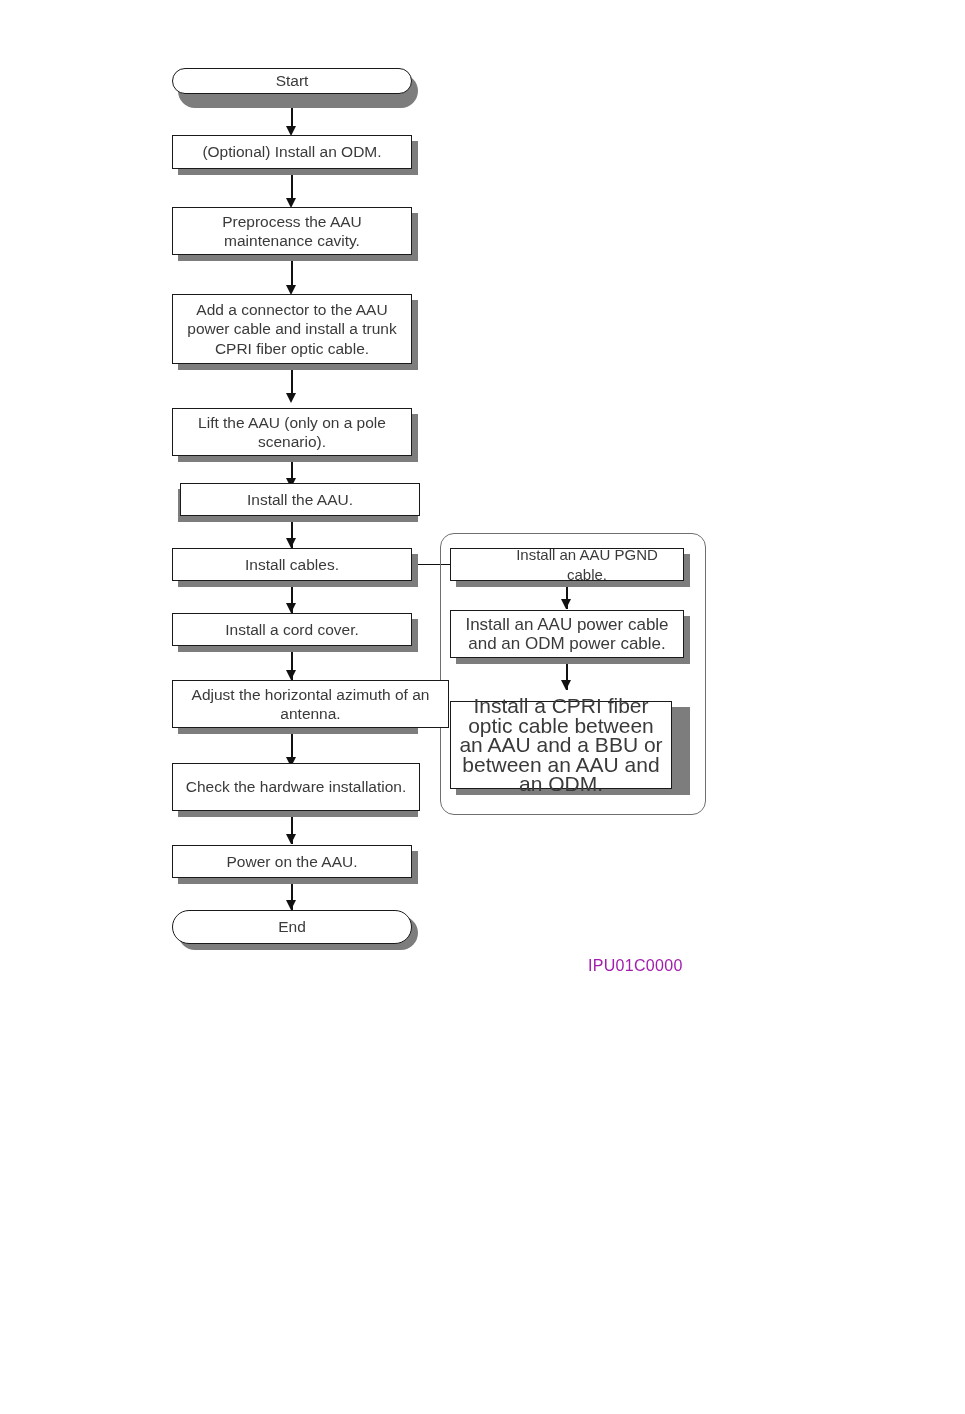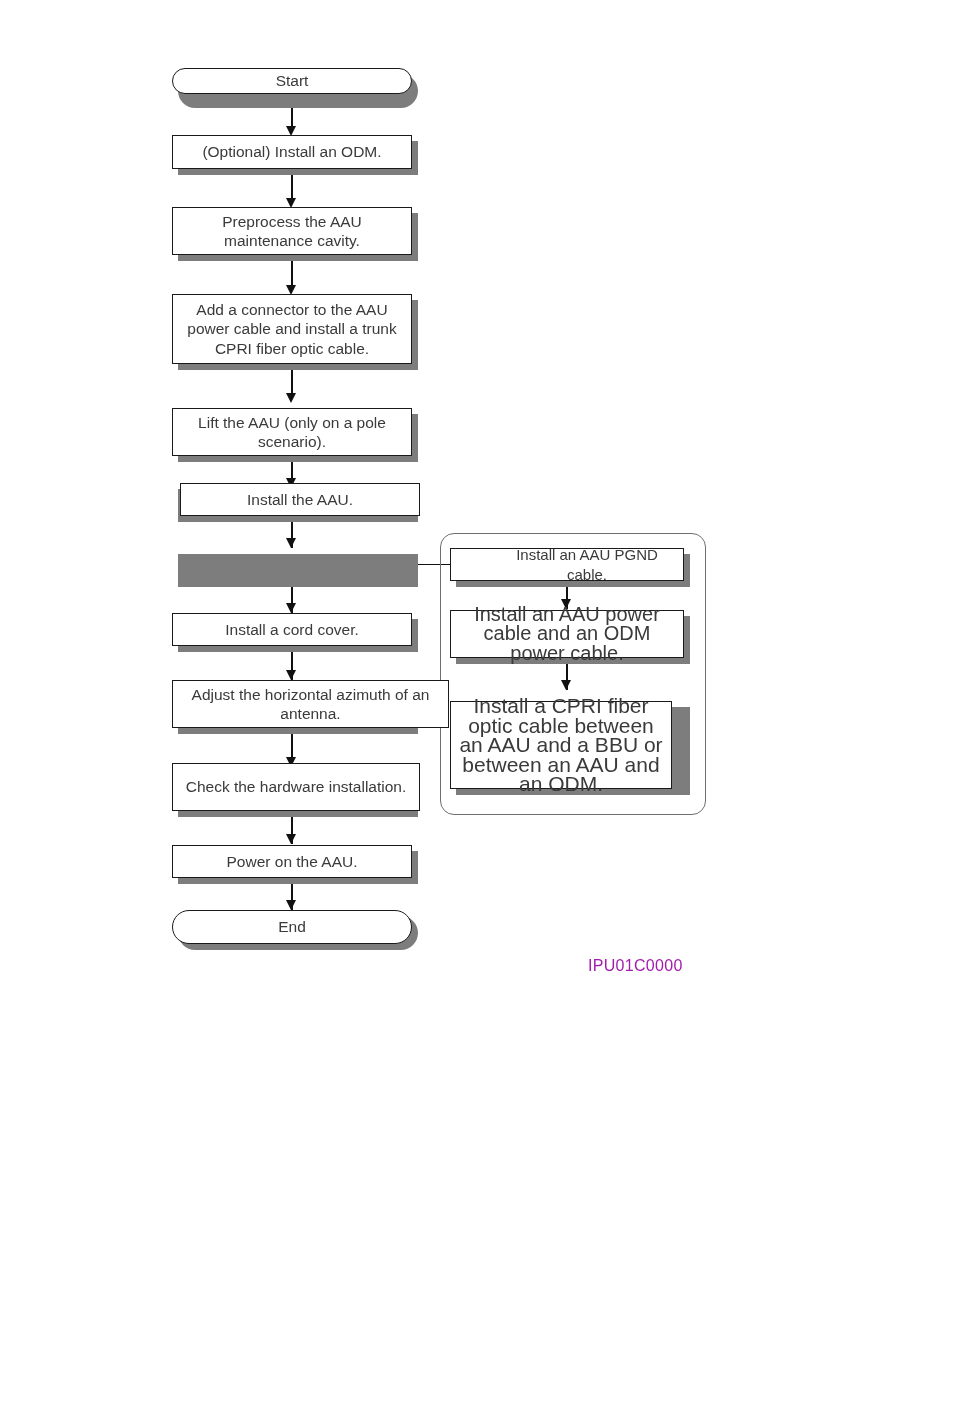--- a/index.html
+++ b/index.html
@@ -148,20 +148,23 @@
 
   <div class="shadow" style="left:178px; top:489px; width:240px; height:33px;"></div>
   <div class="node" style="left:172px; top:483px; width:240px; height:33px;margin-left:8px;">
     <span>Install the AAU.</span>
   </div>
 
   <div class="vline" style="left:291px; top:516px; height:32px;"></div>
   <div class="arrowhead" style="left:286.3px; top:538px;"></div>
 
   <div class="shadow" style="left:178px; top:554px; width:240px; height:33px;"></div>
+  <div class="node" style="left:172px; top:548px; width:240px; height:33px;">
+    <span>Install cables.</span>
+  </div>
 
   <div class="hline" style="left:412px; top:563.5px; width:46px;"></div>
 
   <div class="vline" style="left:291px; top:581px; height:32px;"></div>
   <div class="arrowhead" style="left:286.3px; top:603px;"></div>
 
   <div class="shadow" style="left:178px; top:619px; width:240px; height:33px;"></div>
   <div class="node" style="left:172px; top:613px; width:240px; height:33px;justify-content:flex-end;">
     <span>Install a cord cover.</span>
   </div>
@@ -202,21 +205,21 @@
 
   <div class="shadow" style="left:456px; top:554px; width:234px; height:33px;"></div>
   <div class="node" style="left:450px; top:548px; width:234px; height:33px; font-size:15px;padding-left:46px;">
     <span>Install an AAU PGND cable.</span>
   </div>
 
   <div class="vline" style="left:566px; top:581px; height:28px;"></div>
   <div class="arrowhead" style="left:561.3px; top:599px;"></div>
 
   <div class="shadow" style="left:456px; top:616px; width:234px; height:48px;"></div>
-  <div class="node" style="left:450px; top:610px; width:234px; height:48px; font-size:20px;">
+  <div class="node" style="left:450px; top:610px; width:234px; height:48px; font-size:17px;">
     <span>Install an AAU power cable and an ODM power cable.</span>
   </div>
 
   <div class="vline" style="left:566px; top:658px; height:32px;"></div>
   <div class="arrowhead" style="left:561.3px; top:680px;"></div>
 
   <div class="shadow" style="left:456px; top:707px; width:234px; height:88px;"></div>
   <div class="node" style="left:450px; top:701px; width:222px; height:88px; font-size:21px;">
     <span>Install a CPRI fiber optic cable between an AAU and a BBU or between an AAU and an ODM.</span>
   </div>

